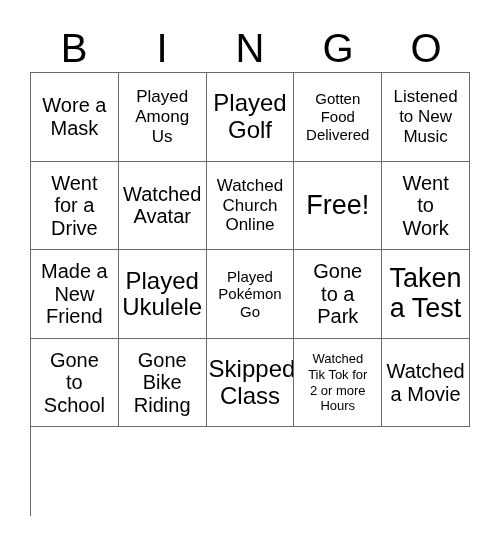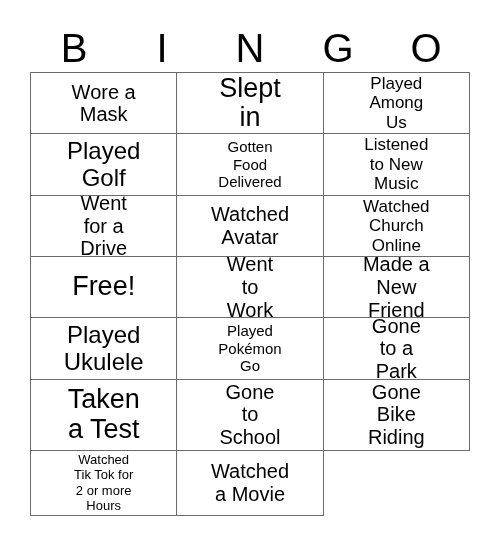--- a/index.html
+++ b/index.html
@@ -47,21 +47,21 @@
   }
 
   
   #grid {
     position: absolute;
     left: 30px;
     top: 72px;
     width: 440px;
     height: 444px;
     display: grid;
-    grid-template-columns: repeat(3, 1fr);
+    grid-template-columns: repeat(5, 1fr);
     grid-template-rows: repeat(5, 1fr);
     border-top: 1px solid #6b6b6b;
     border-left: 1px solid #6b6b6b;
     box-sizing: border-box;
     background: #ffffff;
   }
   .cell {
     border-right: 1px solid #6b6b6b;
     border-bottom: 1px solid #6b6b6b;
     box-sizing: border-box;
@@ -101,24 +101,20 @@
     <div class="header-letter">N</div>
     <div class="header-letter">G</div>
     <div class="header-letter">O</div>
   </div>
 
   <div id="grid">
     <div class="cell fs-lg">
         <span class="cell-text">Wore a
 Mask</span>
       </div>
-    <div class="cell fs-xxl">
-        <span class="cell-text">Slept
-in</span>
-      </div>
     <div class="cell fs-md">
         <span class="cell-text">Played
 Among
 Us</span>
       </div>
     <div class="cell fs-xl">
         <span class="cell-text">Played
 Golf</span>
       </div>
     <div class="cell fs-sm">
@@ -183,20 +179,24 @@
     <div class="cell fs-lg">
         <span class="cell-text">Gone
 to
 School</span>
       </div>
     <div class="cell fs-lg">
         <span class="cell-text">Gone
 Bike
 Riding</span>
       </div>
+    <div class="cell fs-xl">
+        <span class="cell-text">Skipped
+Class</span>
+      </div>
     <div class="cell fs-xs">
         <span class="cell-text">Watched
 Tik Tok for
 2 or more
 Hours</span>
       </div>
     <div class="cell fs-lg">
         <span class="cell-text">Watched
 a Movie</span>
       </div>

